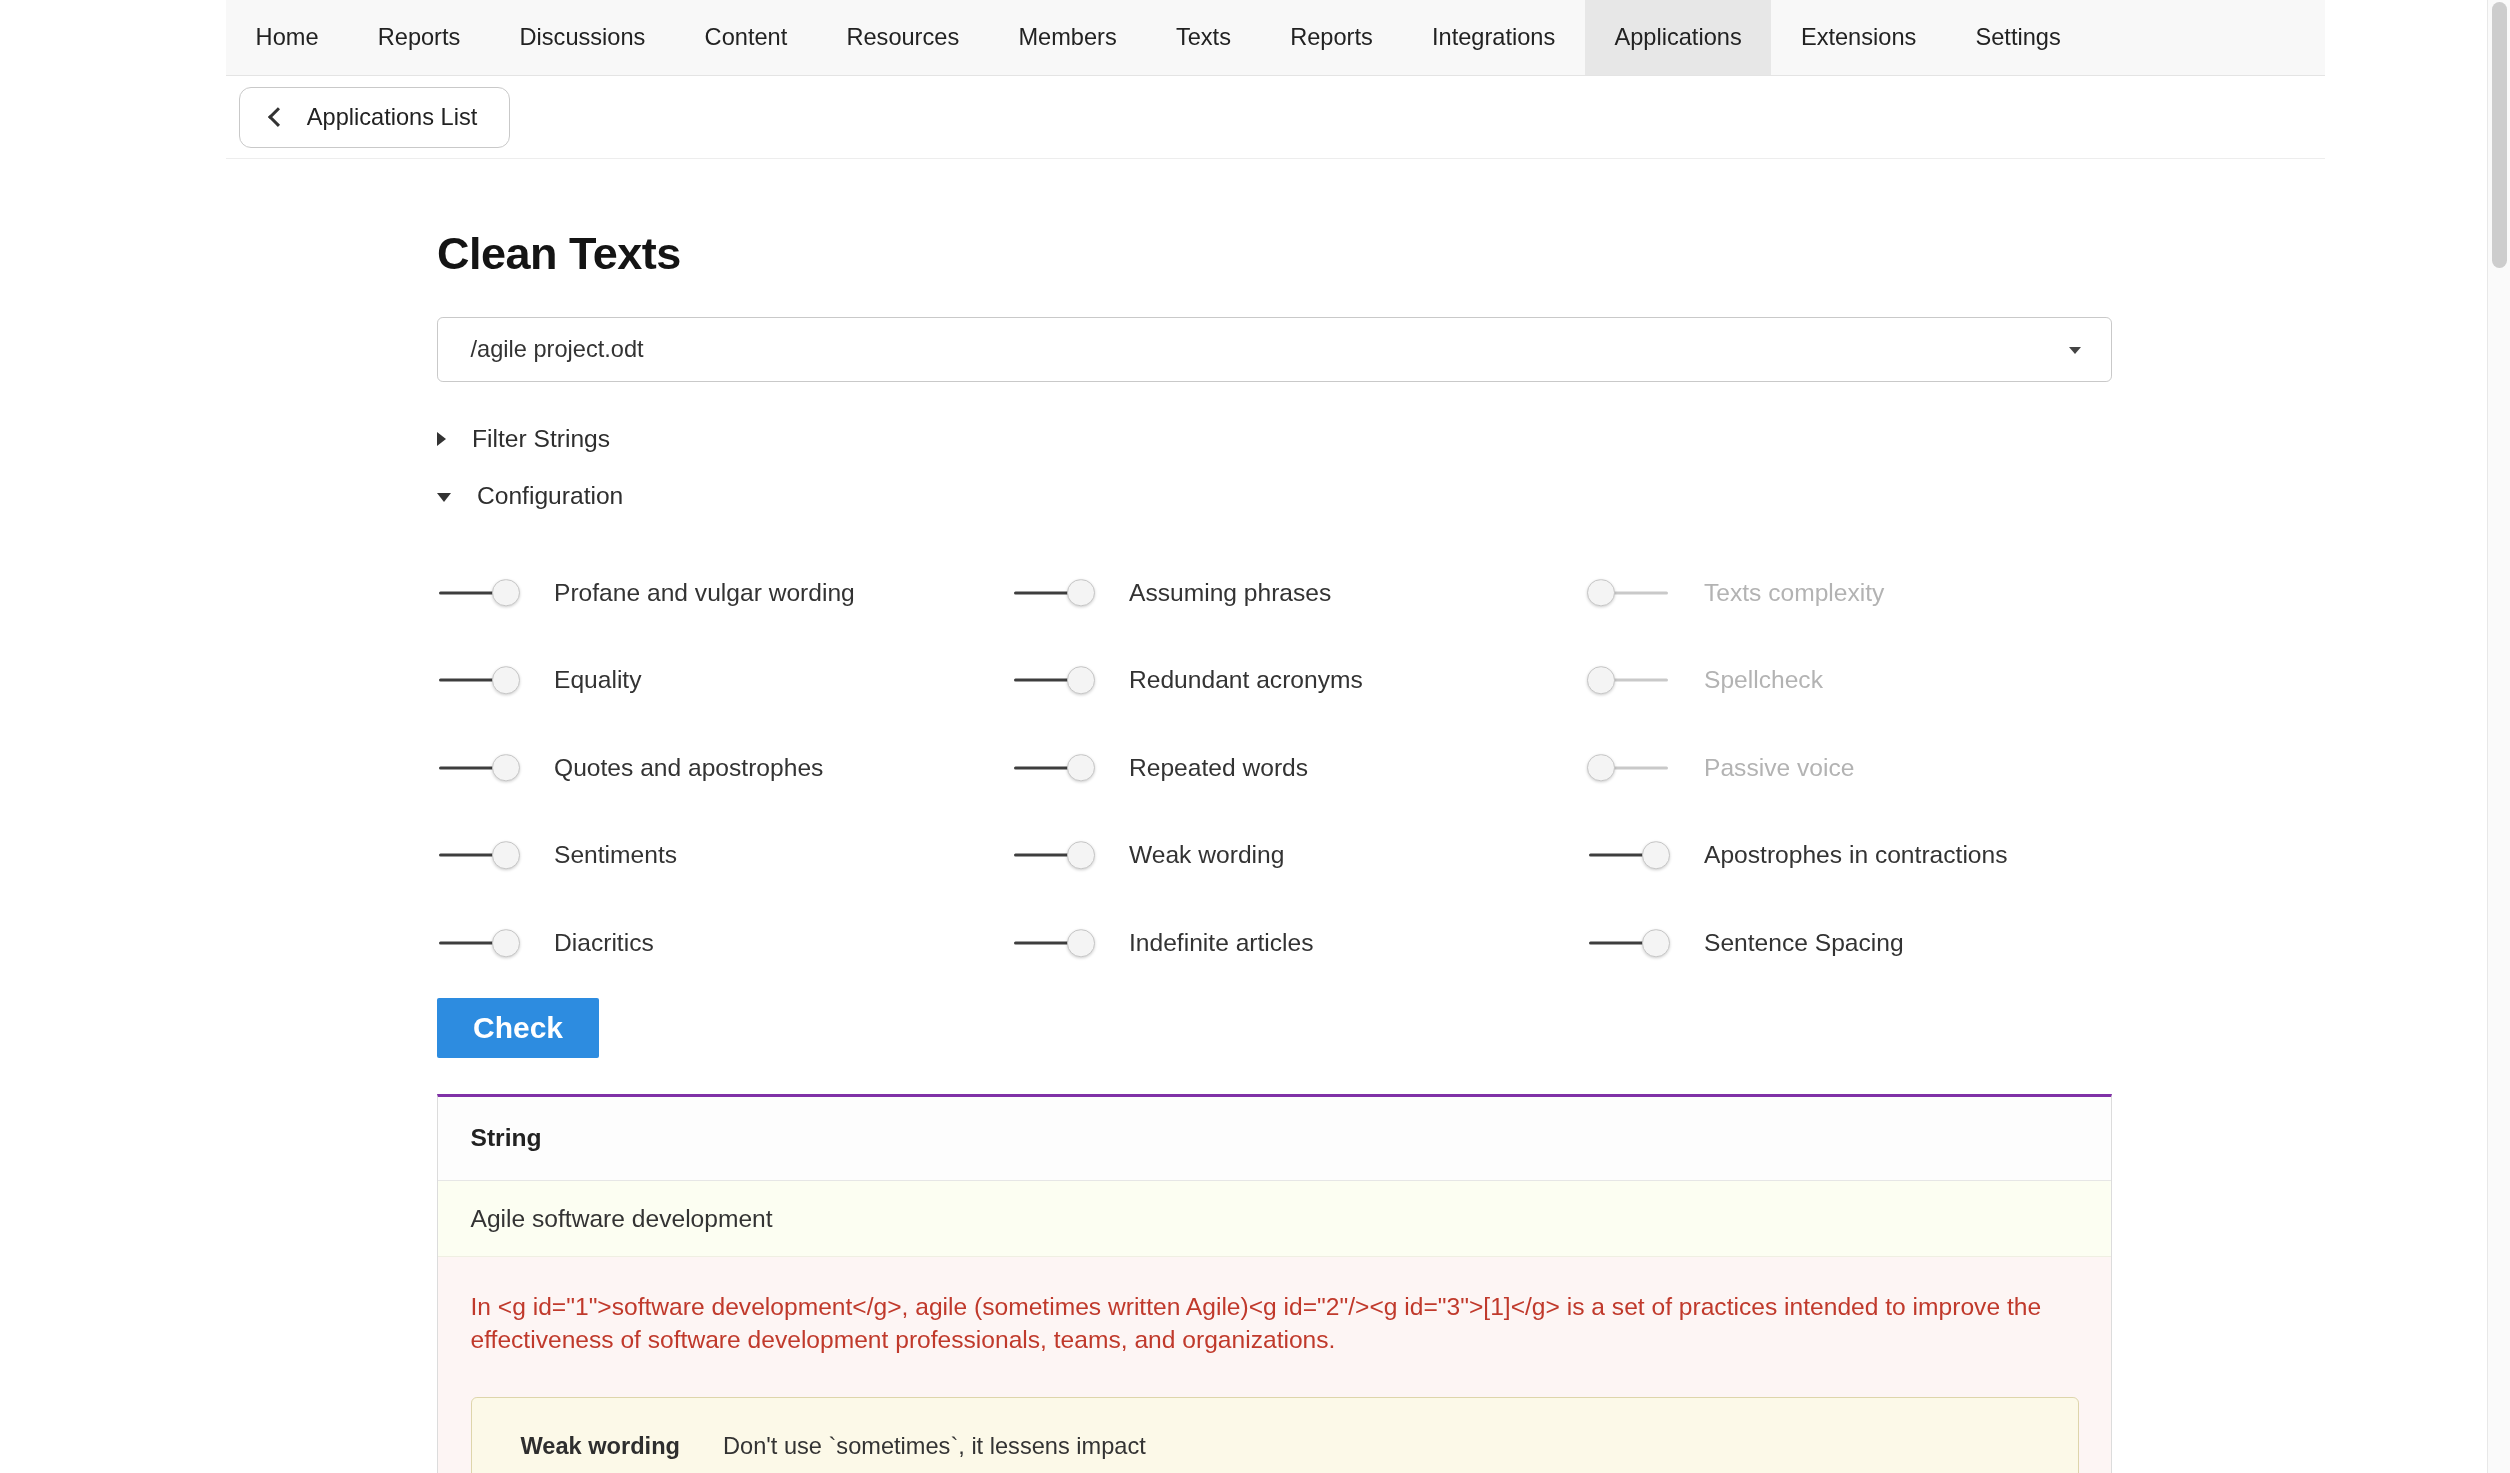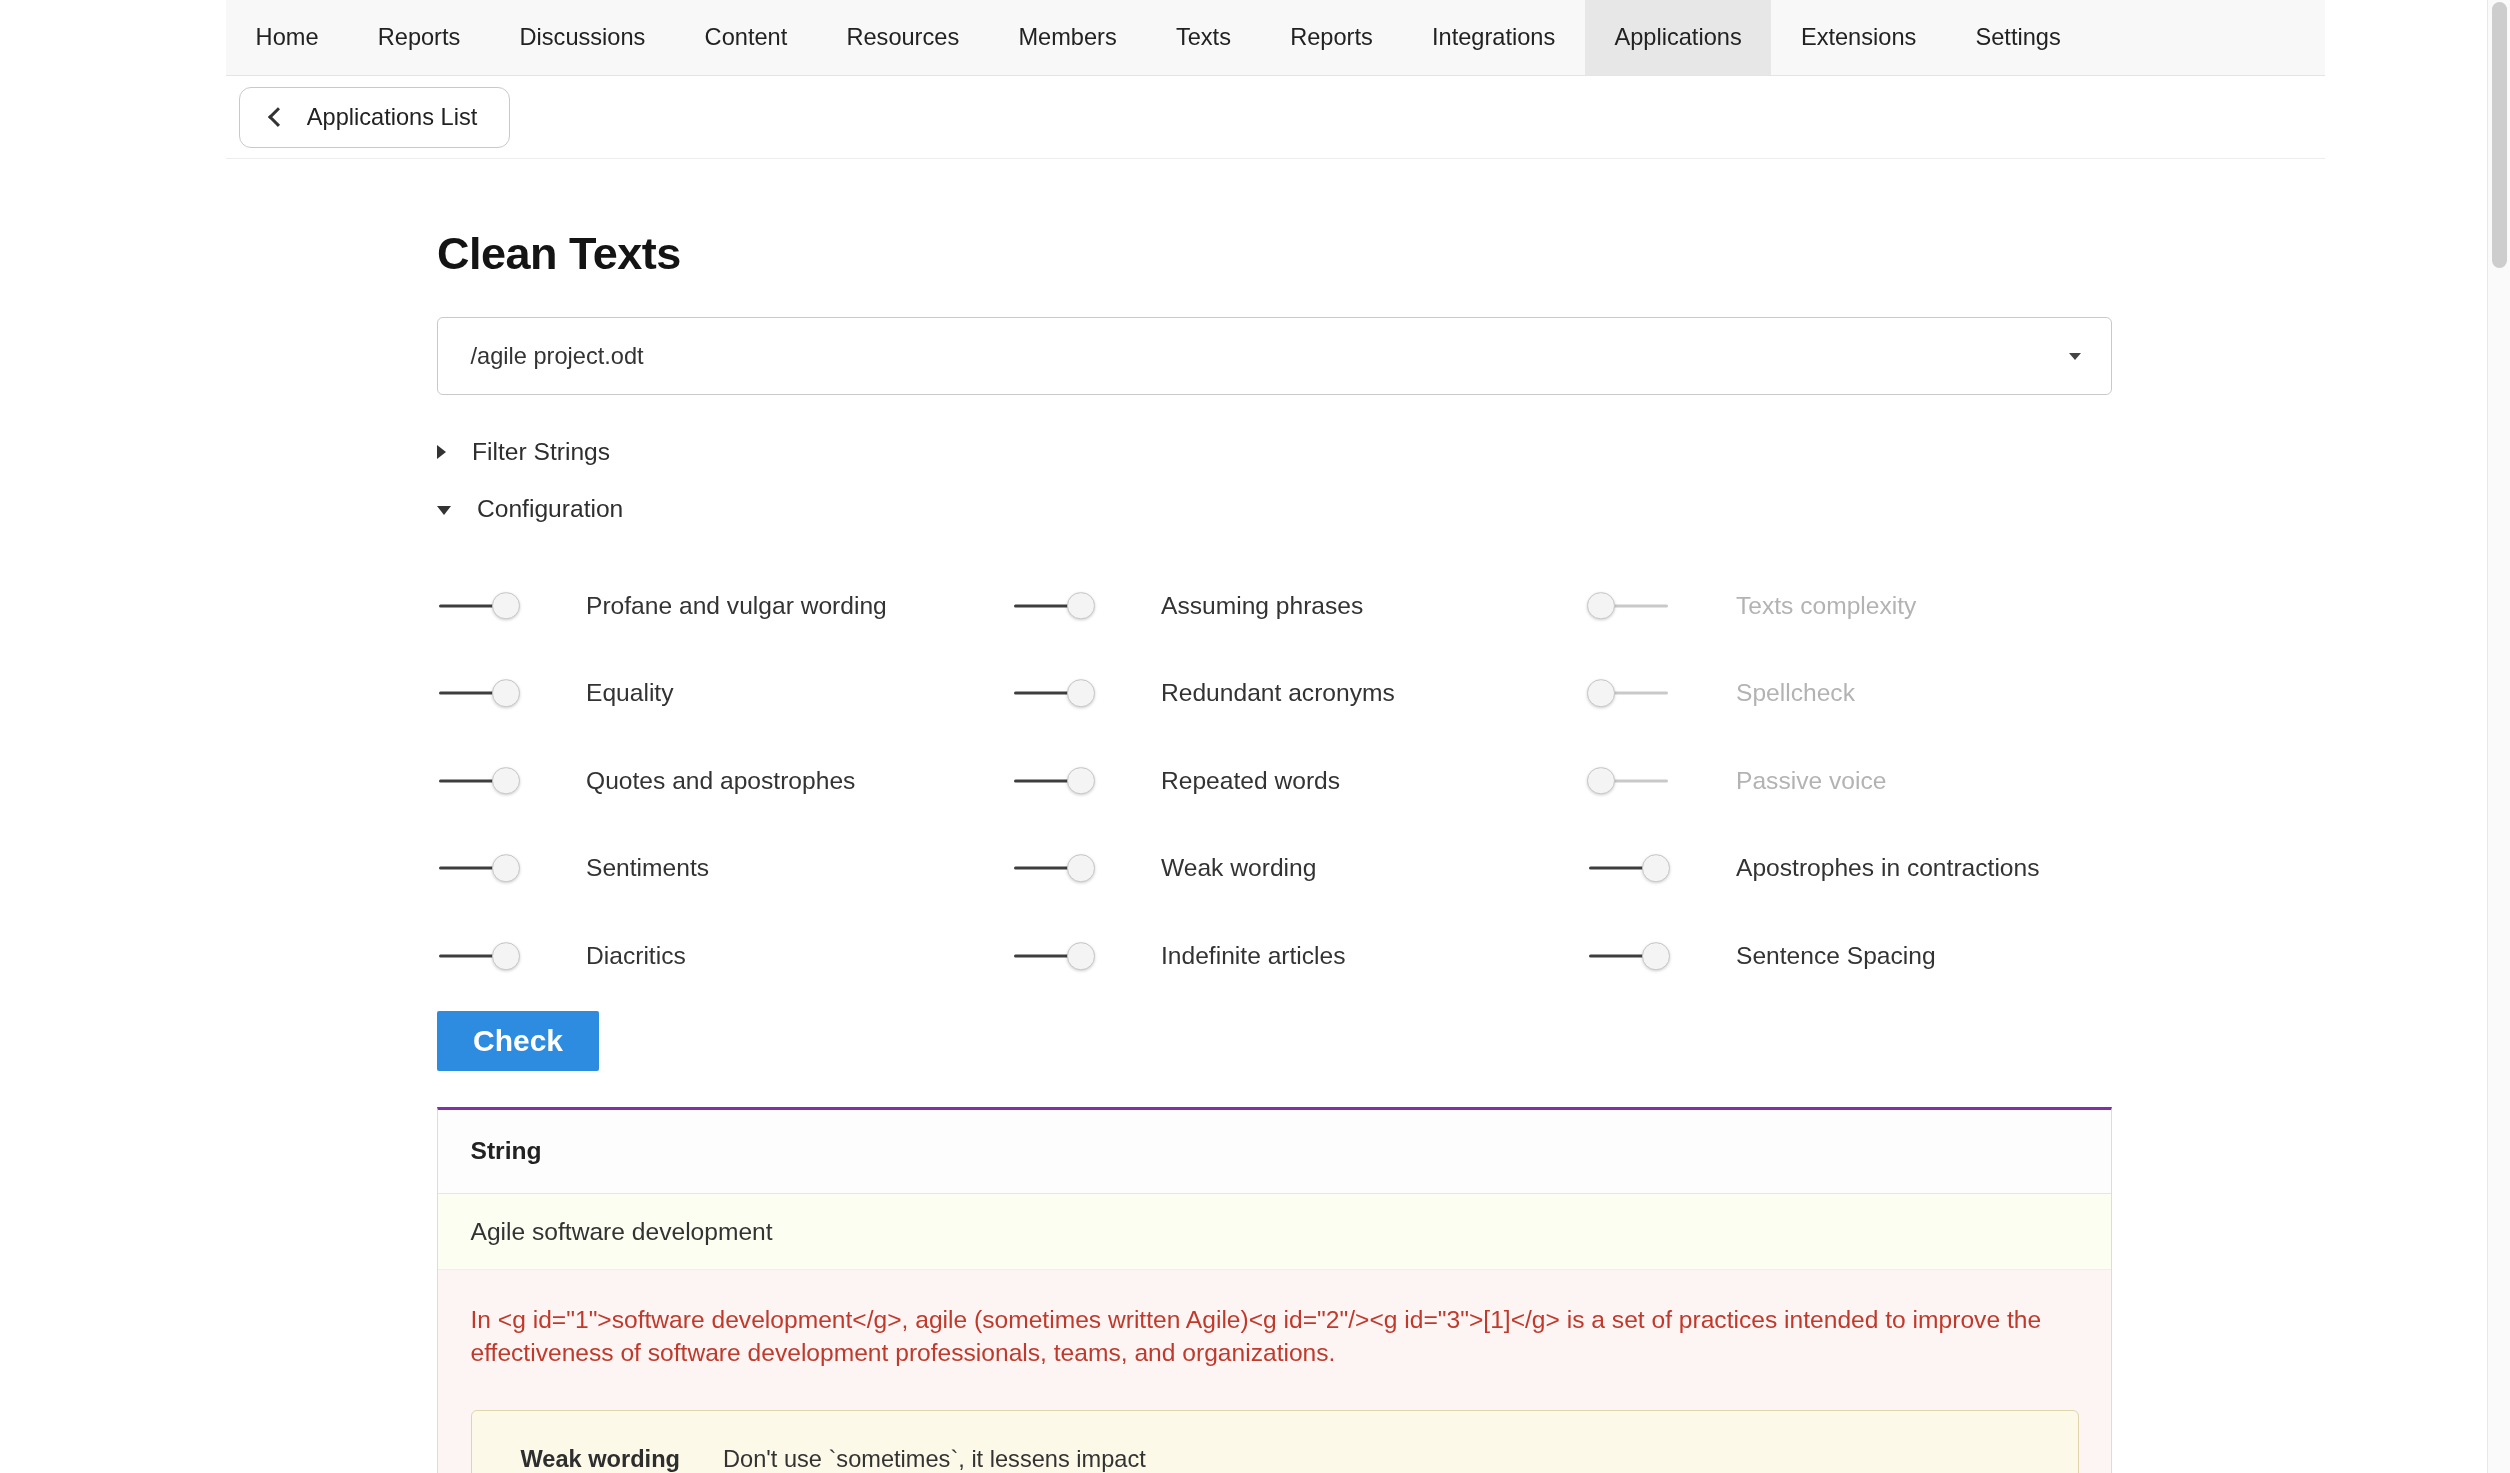--- a/index.html
+++ b/index.html
@@ -24,39 +24,39 @@
 
   
   .subbar { position:absolute; left:226px; top:77px; width:2099px; height:82px; background:#fff; border-bottom:1px solid #ededed; }
   .back-btn { position:absolute; left:12.8px; top:9.9px; height:61px; display:inline-flex; align-items:center; gap:19.7px; padding:0 31.5px; border:1px solid #c9c9c9; border-radius:12px; background:#fff; font-size:23.6px; color:#222; cursor:pointer; }
   .chevron-left { width:13.8px; height:13.8px; border-left:3px solid #333; border-bottom:3px solid #333; transform:rotate(45deg); margin-right:2px; }
 
   
   .main { position:absolute; left:437px; top:159px; width:1675px; }
   .page-title { margin-top:69px; font-size:45px; font-weight:700; color:#141414; letter-spacing:-0.5px; }
 
-  .file-select { position:relative; margin-top:37px; height:78px; width:100%; border:1px solid #c9c9c9; border-radius:5.9px; background:#fff; display:flex; align-items:center; padding:0 32.5px; font-size:23.6px; color:#333; cursor:pointer; }
+  .file-select { position:relative; margin-top:37px; height:65px; width:100%; border:1px solid #c9c9c9; border-radius:5.9px; background:#fff; display:flex; align-items:center; padding:0 32.5px; font-size:23.6px; color:#333; cursor:pointer; }
   .file-select .caret { position:absolute; right:29.6px; top:50%; margin-top:-3px; width:0; height:0; border-left:6.9px solid transparent; border-right:6.9px solid transparent; border-top:7.9px solid #444; }
 
   .collapse-row { display:flex; align-items:center; gap:26px; font-size:24.6px; color:#2e2e2e; cursor:pointer; height:29.6px; }
   .collapse-row.first { margin-top:42px; }
   .collapse-row.second { margin-top:27.6px; }
   .tri-right { width:0; height:0; border-top:7.9px solid transparent; border-bottom:7.9px solid transparent; border-left:9.9px solid #333; }
   .tri-down { width:0; height:0; border-left:7.9px solid transparent; border-right:7.9px solid transparent; border-top:9.9px solid #333; margin-top:3px; }
 
   
   .toggle-grid { margin-top:67px; display:grid; grid-template-columns:575px 575px 1fr; }
   .toggle-col { display:flex; flex-direction:column; gap:58px; }
   .toggle-row { display:flex; align-items:center; gap:34px; height:29.6px; cursor:pointer; }
   .switch { position:relative; width:83px; height:29.6px; flex:none; }
   .switch .track { position:absolute; left:2px; right:2px; top:50%; height:3px; transform:translateY(-50%); background:#c9c9c9; border-radius:2px; }
   .switch .thumb { position:absolute; top:50%; left:0; transform:translateY(-50%); width:27.6px; height:27.6px; border-radius:50%; background:#f4f4f4; border:1px solid #c6c6c6; box-shadow:0 1px 3px rgba(0,0,0,0.18); }
   .toggle-row.on .switch .track { background:#3e3e3e; }
   .toggle-row.on .switch .thumb { left:55px; }
-  .toggle-label { font-size:24.6px; color:#333;margin-left:32px; }
+  .toggle-label { font-size:24.6px; color:#333; }
   .toggle-row.muted .toggle-label { color:#b3b3b3; }
 
   .check-btn { margin-top:40px; height:60px; padding:0 36px; background:var(--primary-button); color:#fff; font-size:30px; font-weight:700; border:none; border-radius:2px; cursor:pointer; font-family:inherit; }
 
   
   .results-panel { margin-top:36px; border:1px solid #dcdcdc; border-top:3px solid var(--panel-accent); background:#fff; }
   .panel-header { padding:27.6px 32.5px; font-size:24.6px; font-weight:700; color:#222; border-bottom:1px solid #e6e6e6; background:#fdfdfd; }
   .string-row { padding:23.6px 32.5px; font-size:24.6px; color:#333; background:var(--string-row-bg); border-bottom:1px solid #efefe2; }
   .diff-area { background:var(--diff-bg); padding:33px 32.5px 39px; }
   .diff-text { font-size:24.6px; line-height:33px; color:var(--error-text); }

